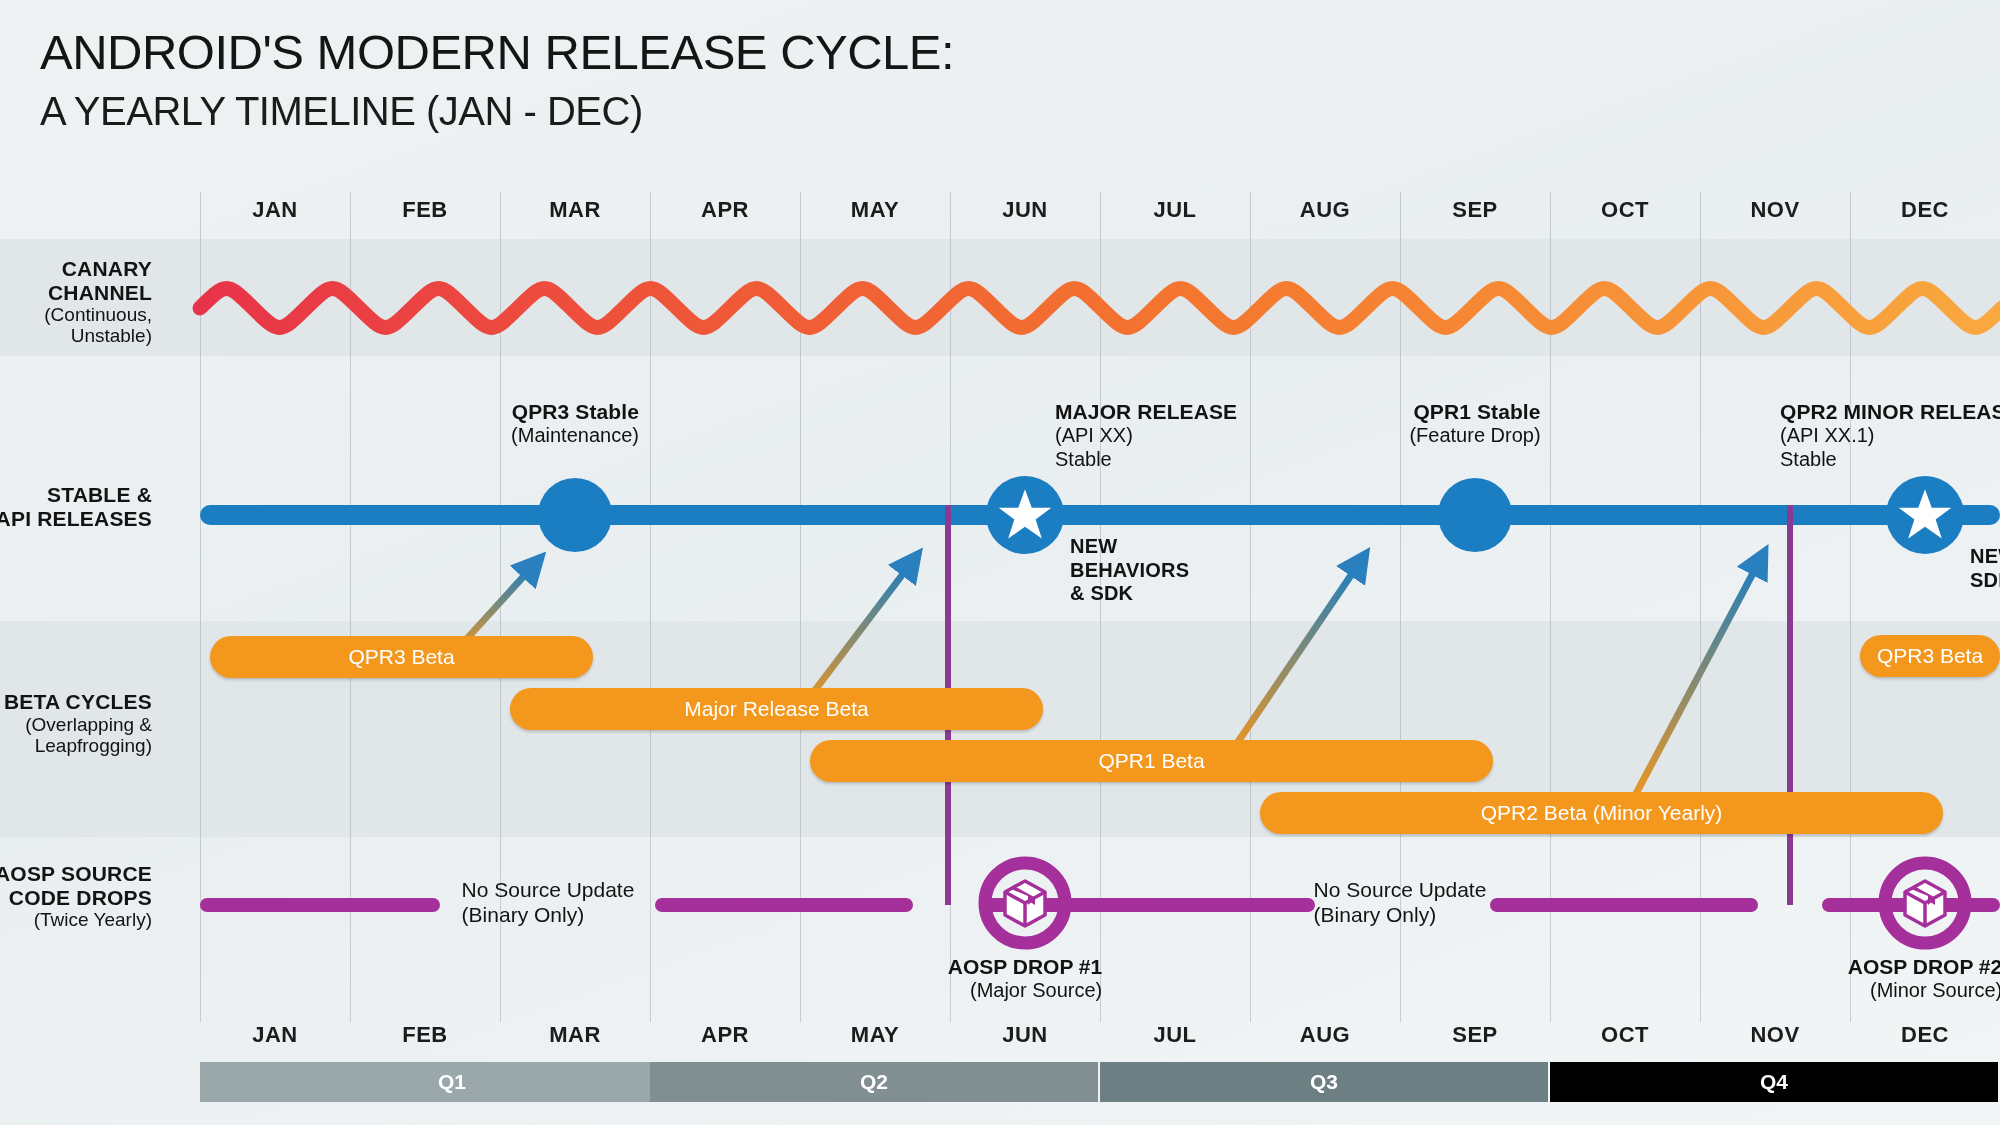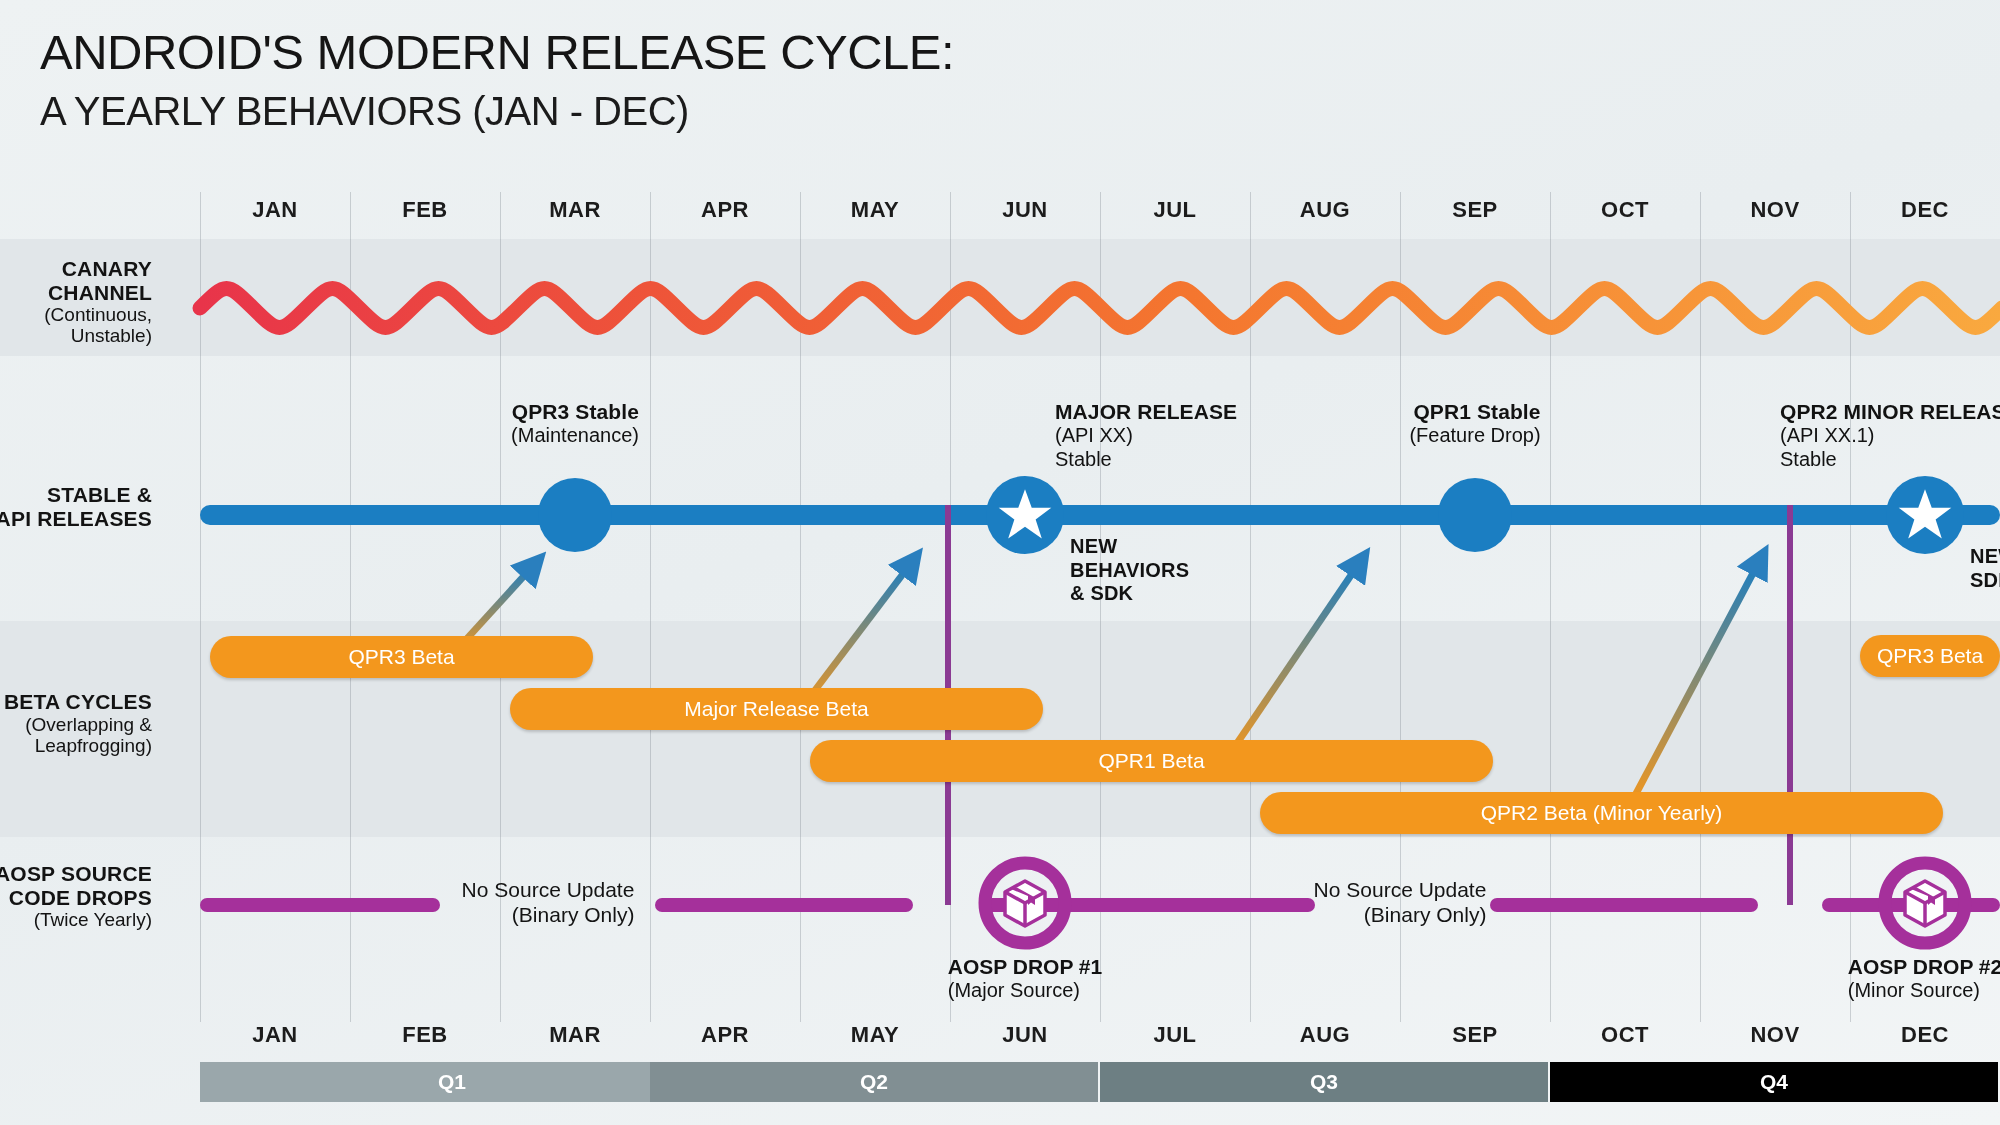--- a/index.html
+++ b/index.html
@@ -69,26 +69,26 @@
   .beta-bar{
     position:absolute;height:42px;border-radius:21px;background:#f3971d;
     display:flex;align-items:center;justify-content:center;
     color:#fff;font-size:21px;white-space:nowrap;
     box-shadow:0 2px 3px rgba(0,0,0,.18);
   }
 
   
   .aosp-seg{position:absolute;height:14px;border-radius:7px;background:#a5309b;}
   .aosp-note{
-    position:absolute;transform:translateX(-50%);text-align:right;
+    position:absolute;transform:translateX(-50%);text-align:left;
     font-size:21px;line-height:1.18;color:#141414;white-space:nowrap;
   }
   .aosp-node{position:absolute;transform:translate(-50%,-50%);}
   .aosp-caption{
-    position:absolute;transform:translateX(-50%);text-align:left;
+    position:absolute;transform:translateX(-50%);text-align:right;
     line-height:1.16;white-space:nowrap;color:#121212;
   }
   .ac-strong{font-size:21px;font-weight:bold;}
   .ac-sub{font-size:20px;}
 
   
   .qbar{
     position:absolute;height:40px;display:flex;align-items:center;
     justify-content:center;color:#fff;font-size:21px;font-weight:bold;
   }
@@ -106,21 +106,21 @@
     font-size:25px;font-weight:bold;color:rgba(205,210,212,.9);letter-spacing:1px;
   }
 </style>
 </head>
 <body>
 
 <div id="stage">
 
   <div class="title-wrap">
     <div class="title-main">ANDROID'S MODERN RELEASE CYCLE:</div>
-    <div class="title-sub">A YEARLY BEHAVIORS (JAN - DEC)</div>
+    <div class="title-sub">A YEARLY TIMELINE (JAN - DEC)</div>
   </div>
 
   <div class="lane-band" style="top:239px;height:117px;"></div>
   <div class="lane-band" style="top:621px;height:216px;"></div>
 
   <div id="gridlines">
       <div class="gridline" style="left: 200px; top: 192px; height: 830px;"></div>
       <div class="gridline" style="left: 350px; top: 192px; height: 830px;"></div>
       <div class="gridline" style="left: 500px; top: 192px; height: 830px;"></div>
       <div class="gridline" style="left: 650px; top: 192px; height: 830px;"></div>

